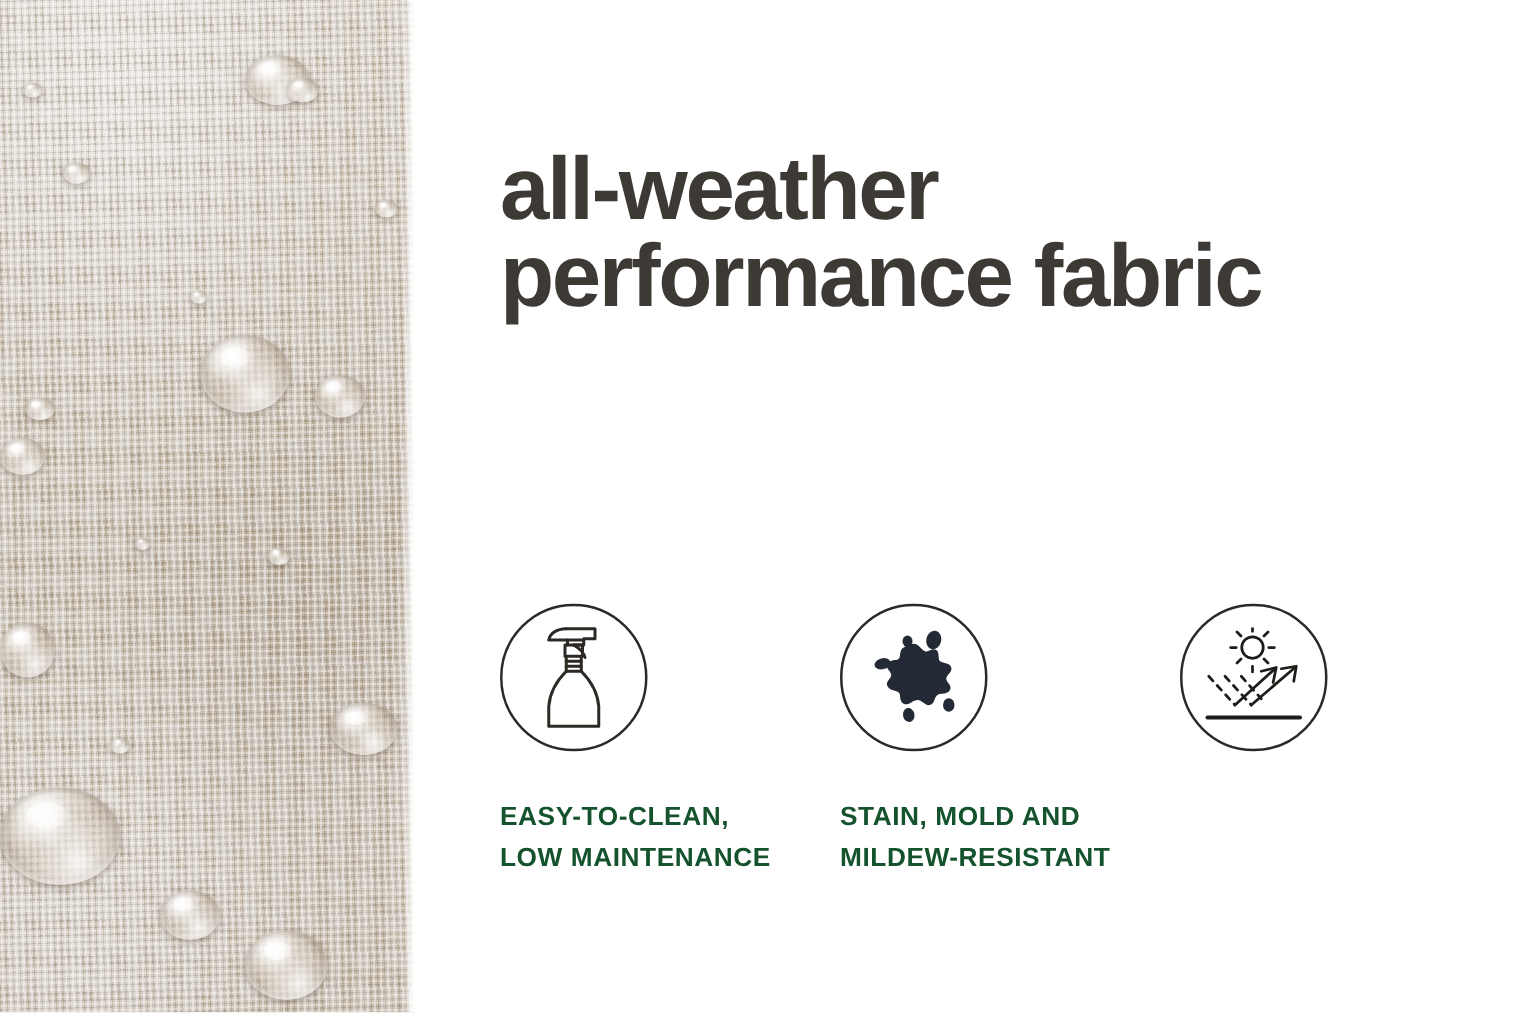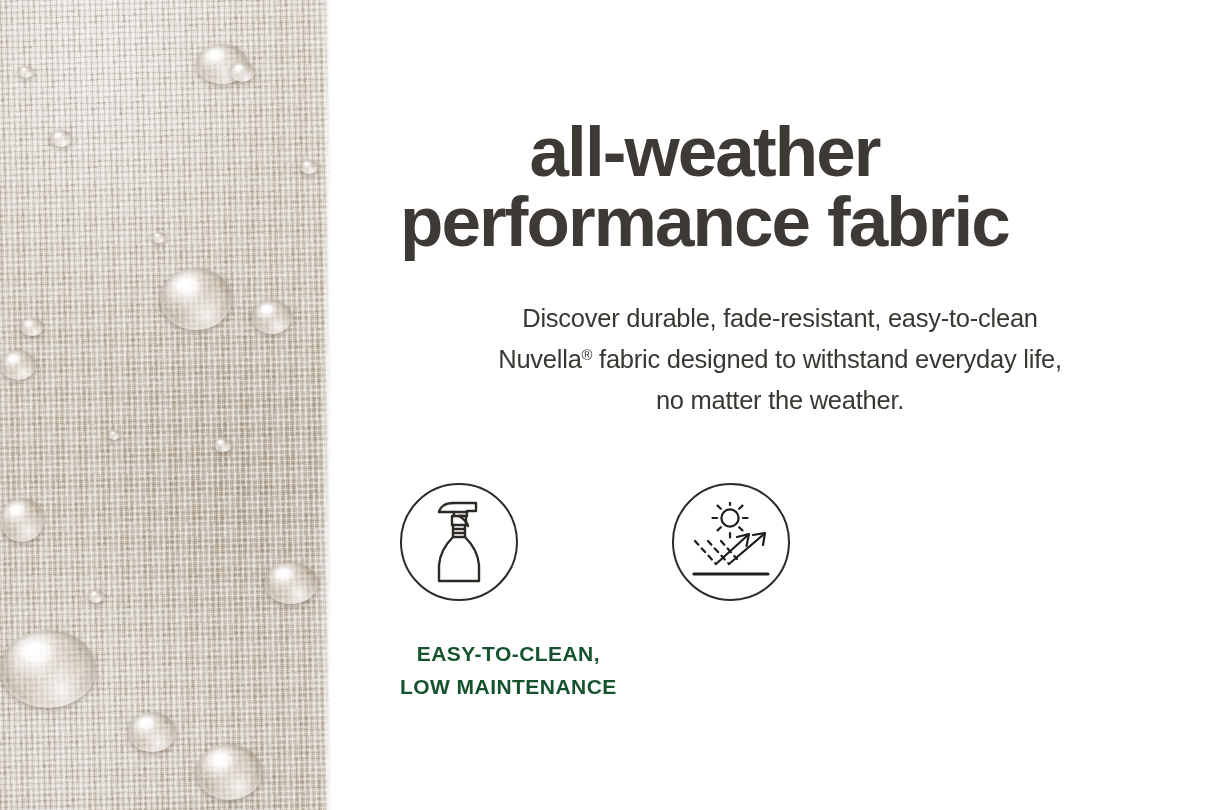--- a/index.html
+++ b/index.html
@@ -128,21 +128,20 @@
   }
 
   
   .content-pane {
     position: relative;
     flex: 1 1 auto;
     height: 810px;
     background: #ffffff;
     padding: 0 0 0 68px;
     box-sizing: border-box;
-    text-align: center;
   }
 
   .headline {
     position: absolute;
     left: 68px;
     top: 117px;
     margin: 0;
     font-size: 71px;
     line-height: 0.99;
     font-weight: 700;
@@ -251,21 +250,20 @@
     </div>
 
     <div class="photo-edge-fade"></div>
   </div>
 
   <div class="content-pane">
 
     <h1 class="headline">all-weather
 performance fabric</h1>
 
-    <p class="subcopy"><span>Discover durable, fade-resistant, easy-to-clean</span><br><span>Nuvella</span><sup>®</sup><span> fabric designed to withstand everyday life,</span><br><span>no matter the weather.</span></p>
 
     <div class="features">
 
       <div class="feature feature-1">
         <div class="icon-circle">
           <svg width="72" height="86" viewBox="0 0 72 86" fill="none">
             <g stroke="#2d2a26" stroke-width="2.4" stroke-linejoin="round" stroke-linecap="round" fill="none">
 
               <path d="M30 4 L53 4 L53 12 L44 12 L44 17 L36 17"></path>
               <path d="M30 4 C22 4 17 8 16 13 L31 13 L31 17"></path>
@@ -279,20 +277,36 @@
               <path d="M30 30 L42 30 M30 34 L42 34"></path>
 
               <path d="M30 38 C24 44 17 54 16 66 L16 82 L56 82 L56 66 C55 54 48 44 42 38 Z"></path>
             </g>
           </svg>
         </div>
         <div class="feature-caption">EASY-TO-CLEAN,
 LOW MAINTENANCE</div>
       </div>
 
+      <div class="feature feature-2">
+        <div class="icon-circle">
+          <svg width="82" height="82" viewBox="0 0 82 82" fill="none">
+            <g fill="#242a35">
+              <path d="M41 14 C45 14 47 19 50 20 C53 21 56 17 59 19 C62 21 60 26 62 28 C65 30 70 29 71 33 C72 37 67 39 67 42 C67 45 72 47 70 51 C68 55 63 53 60 55 C57 57 58 62 54 63 C50 64 48 59 44 59 C40 59 37 64 33 62 C29 60 31 55 29 53 C27 51 22 52 20 48 C18 44 23 42 23 39 C23 36 18 34 20 30 C22 26 27 28 29 26 C31 24 29 19 33 17 C36 15 38 14 41 14 Z"></path>
+              <ellipse cx="57" cy="11" rx="6" ry="7.5" transform="rotate(12 57 11)"></ellipse>
+              <ellipse cx="36" cy="12" rx="4" ry="4.6"></ellipse>
+              <ellipse cx="16" cy="30" rx="6.5" ry="4.4" transform="rotate(-16 16 30)"></ellipse>
+              <ellipse cx="69" cy="63" rx="4.6" ry="5.4"></ellipse>
+              <ellipse cx="37" cy="71" rx="4.6" ry="5.6" transform="rotate(-10 37 71)"></ellipse>
+            </g>
+          </svg>
+        </div>
+        <div class="feature-caption">STAIN, MOLD AND
+MILDEW-RESISTANT</div>
+      </div>
 
       <div class="feature feature-3">
         <div class="icon-circle">
           <svg width="86" height="80" viewBox="0 0 86 80" fill="none">
             <g stroke="#1f1d1a" stroke-width="2.2" stroke-linecap="round" fill="none">
 
               <circle cx="42" cy="16" r="8.6"></circle>
 
               <path d="M42 3 L42 -1.5 M42 31 L42 35.5
                        M29 16 L24.5 16 M55 16 L59.5 16

